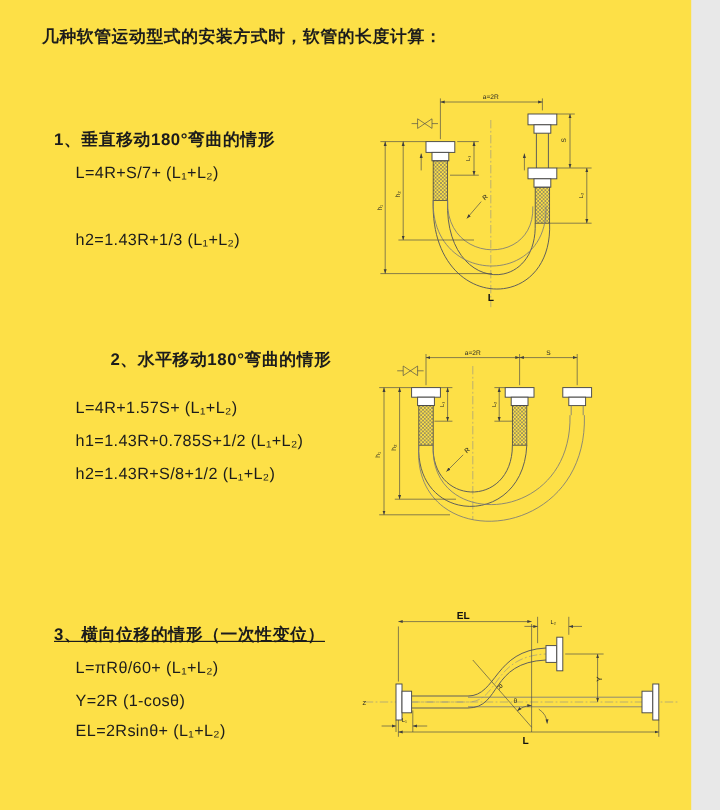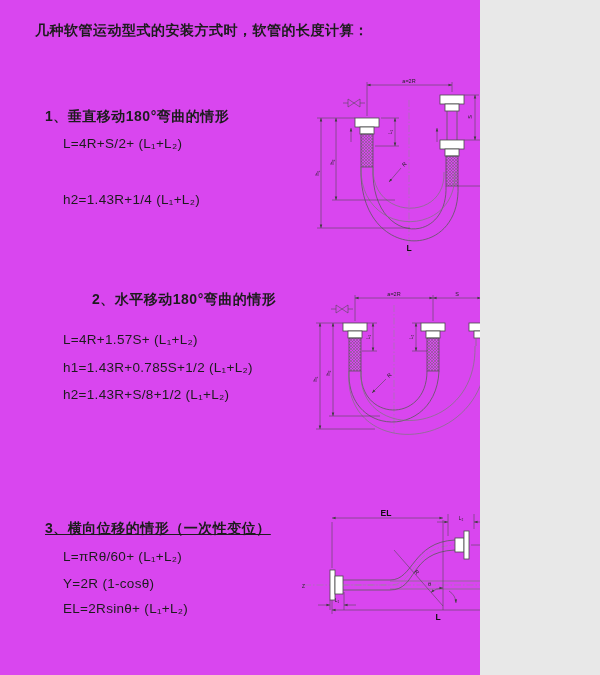--- a/index.html
+++ b/index.html
@@ -1,17 +1,17 @@
 <!DOCTYPE html>
 <html><head>
 <meta charset="utf-8">
 <style>
   html,body{margin:0;padding:0;background:#e8e8e8;}
   .page{
-    position:relative;width:480px;height:675px;background:#d946ef;
+    position:relative;width:576px;height:675px;background:#fde047;
     font-family:"Liberation Sans","DejaVu Sans",sans-serif;color:#1c1c1c;
     overflow:hidden;
   }
   .t{position:absolute;white-space:nowrap;}
   .title{font-size:14px;font-weight:600;letter-spacing:.5px;}
   .head{font-size:14px;font-weight:600;letter-spacing:.5px;}
   .formula{font-size:13.5px;font-weight:500;letter-spacing:.3px;}
   svg{position:absolute;overflow:visible;}
   .ln{stroke:#5a5a5a;fill:none;stroke-width:.8;}
   .lnl{stroke:#7a7a7a;fill:none;stroke-width:.7;}
@@ -23,22 +23,22 @@
   .txb{font-size:8.5px;font-weight:600;fill:#111;}
 </style>
 </head>
 <body>
 
 <div class="page">
 
   <div class="t title" style="left:35px;top:22px;">几种软管运动型式的安装方式时，软管的长度计算：</div>
 
   <div class="t head" style="left:45px;top:108px;">1、垂直移动180°弯曲的情形</div>
-  <div class="t formula" style="left:63px;top:136px;">L=4R+S/2+ (L₁+L₂)</div>
-  <div class="t formula" style="left:63px;top:192px;">h2=1.43R+1/4 (L₁+L₂)</div>
+  <div class="t formula" style="left:63px;top:136px;">L=4R+S/7+ (L₁+L₂)</div>
+  <div class="t formula" style="left:63px;top:192px;">h2=1.43R+1/3 (L₁+L₂)</div>
 
   <div class="t head" style="left:45px;top:291px;margin-left:47px;">2、水平移动180°弯曲的情形</div>
   <div class="t formula" style="left:63px;top:332px;">L=4R+1.57S+ (L₁+L₂)</div>
   <div class="t formula" style="left:63px;top:360px;">h1=1.43R+0.785S+1/2 (L₁+L₂)</div>
   <div class="t formula" style="left:63px;top:387px;">h2=1.43R+S/8+1/2 (L₁+L₂)</div>
 
   <div class="t head" style="left:45px;top:520px;text-decoration:underline;">3、横向位移的情形（一次性变位）</div>
   <div class="t formula" style="left:63px;top:549px;">L=πRθ/60+ (L₁+L₂)</div>
   <div class="t formula" style="left:63px;top:576px;">Y=2R (1-cosθ)</div>
   <div class="t formula" style="left:63px;top:601px;">EL=2Rsinθ+ (L₁+L₂)</div>

